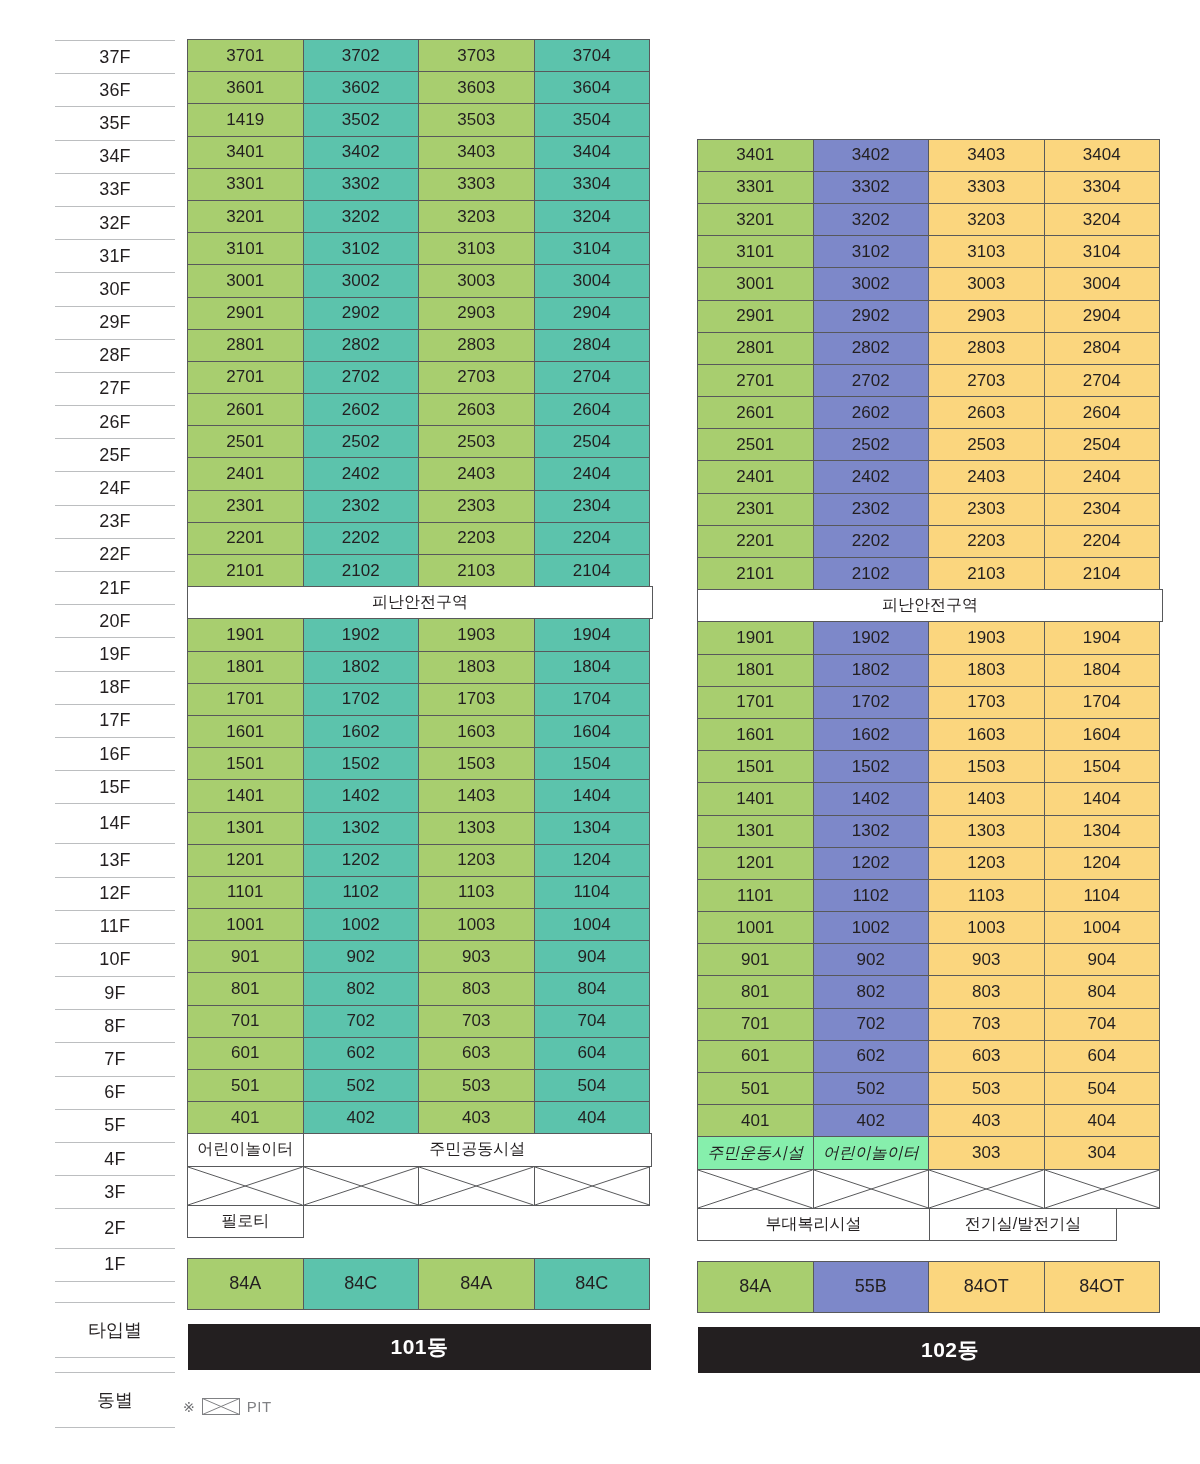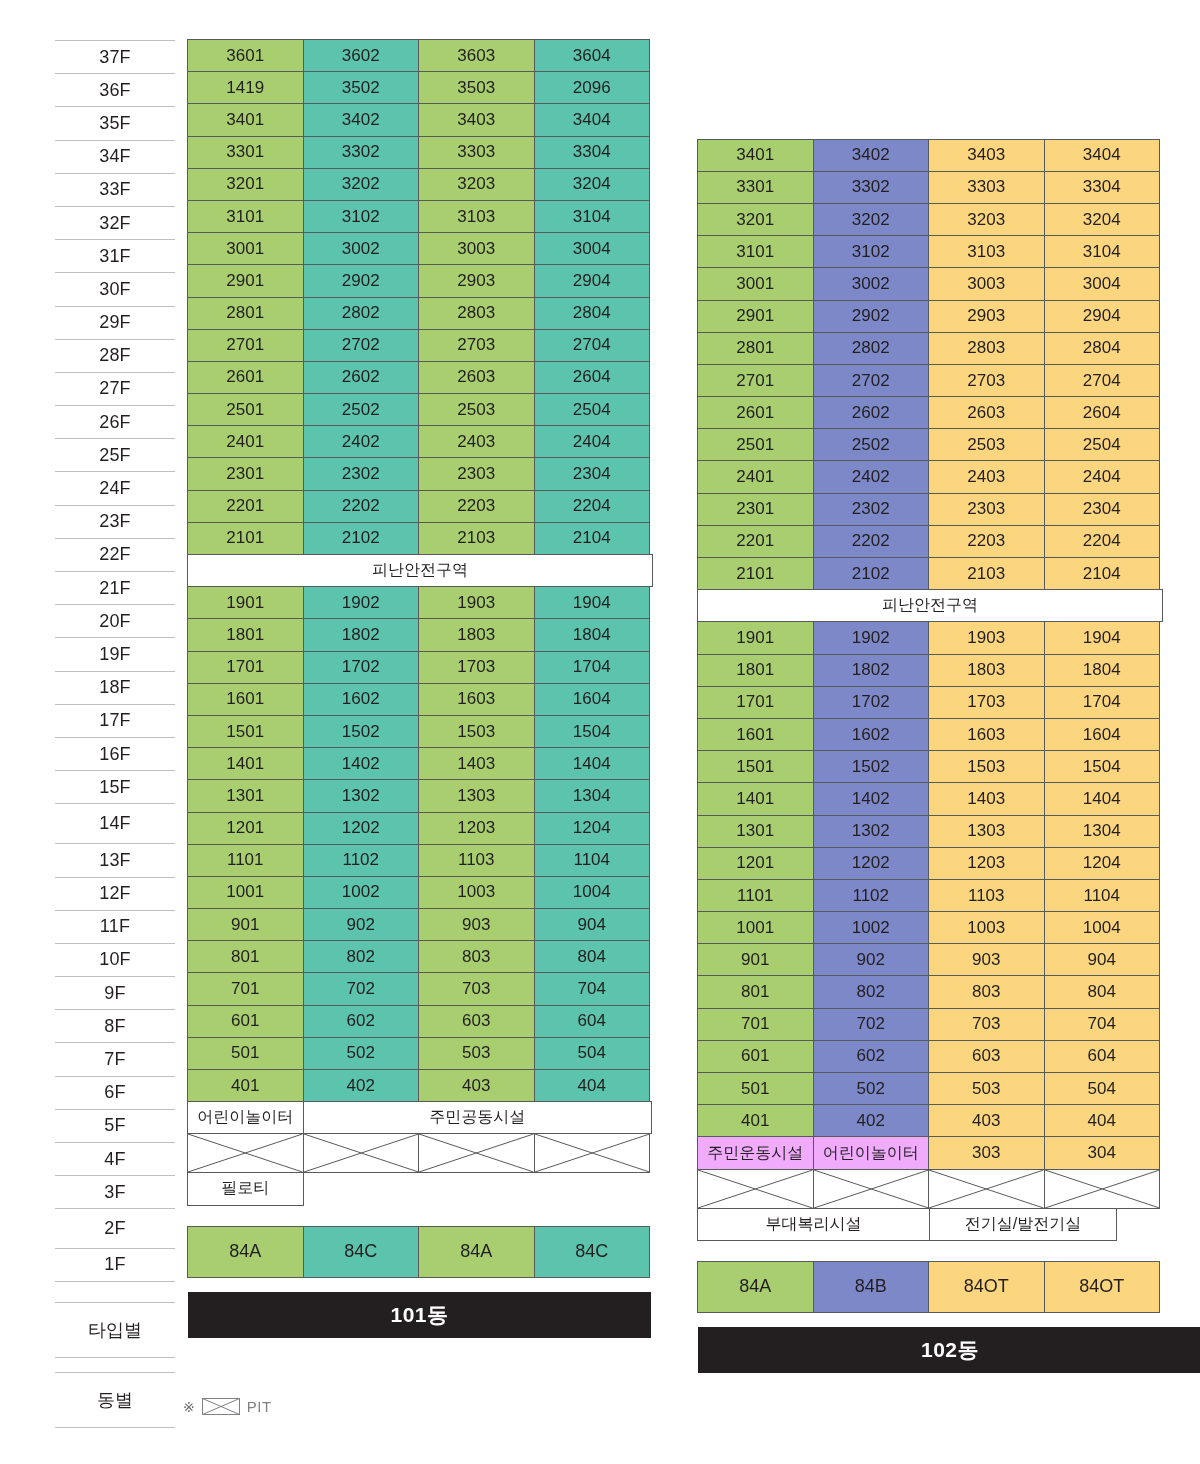--- a/index.html
+++ b/index.html
@@ -43,21 +43,21 @@
     box-sizing:border-box;
     border:1px solid #58595b;
     display:flex;align-items:center;justify-content:center;
     font-size:17px;color:#231f20;
     margin-top:-1px;margin-left:-1px;
   }
   .cell.green{background:#a8ce6f;}
   .cell.teal{background:#5cc3ac;}
   .cell.purple{background:#7d88c9;}
   .cell.amber{background:#fbd67e;}
-  .cell.white{background:#f0abfc;}
+  .cell.white{background:#86efac;font-style:italic;}
   .cell.refuge{background:#ffffff;font-size:16px;}
   .cell.facility{background:#ffffff;font-size:16px;}
   .cell.pit{background:#ffffff;height:40px;padding:0;position:relative;}
   .cell.pit svg{display:block;width:100%;height:100%;}
 
   
   .typerow{display:flex;}
   .typecell{
     height:52px;box-sizing:border-box;
     border:1px solid #58595b;margin-left:-1px;
@@ -125,30 +125,36 @@
       <div class="floor-cell" style="height: 40px;">2F</div>
       <div class="floor-cell last" style="height: 33.2px;">1F</div>
       <div class="floor-spacer"></div>
       <div class="floor-tall">타입별</div>
       <div style="height: 14px;"></div>
       <div class="floor-tall">동별</div>
     </div>
 
   <div class="tbl" id="tbl-101" style="left: 188px; top: 40px;">
       <div class="trow">
+        <div class="cell green" style="width: 116.5px;">3701</div>
+        <div class="cell teal" style="width: 116.5px;">3702</div>
+        <div class="cell green" style="width: 116.5px;">3703</div>
+        <div class="cell teal" style="width: 116.5px;">3704</div>
+      </div>
+      <div class="trow">
         <div class="cell green" style="width: 116.5px;">3601</div>
         <div class="cell teal" style="width: 116.5px;">3602</div>
         <div class="cell green" style="width: 116.5px;">3603</div>
         <div class="cell teal" style="width: 116.5px;">3604</div>
       </div>
       <div class="trow">
         <div class="cell green" style="width: 116.5px;">1419</div>
         <div class="cell teal" style="width: 116.5px;">3502</div>
         <div class="cell green" style="width: 116.5px;">3503</div>
-        <div class="cell teal" style="width: 116.5px;">2096</div>
+        <div class="cell teal" style="width: 116.5px;">3504</div>
       </div>
       <div class="trow">
         <div class="cell green" style="width: 116.5px;">3401</div>
         <div class="cell teal" style="width: 116.5px;">3402</div>
         <div class="cell green" style="width: 116.5px;">3403</div>
         <div class="cell teal" style="width: 116.5px;">3404</div>
       </div>
       <div class="trow">
         <div class="cell green" style="width: 116.5px;">3301</div>
         <div class="cell teal" style="width: 116.5px;">3302</div>
@@ -586,21 +592,21 @@
           </svg>
         </div>
       </div>
       <div class="trow">
         <div class="cell facility" style="width: 233px;">부대복리시설</div>
         <div class="cell facility" style="width: 188px;">전기실/발전기실</div>
       </div>
       <div style="height: 20px;"></div>
       <div class="typerow">
         <div class="typecell green" style="background: rgb(168, 206, 111); width: 116.5px;">84A</div>
-        <div class="typecell purple" style="background: rgb(125, 136, 201); width: 116.5px;">84B</div>
+        <div class="typecell purple" style="background: rgb(125, 136, 201); width: 116.5px;">55B</div>
         <div class="typecell amber" style="background: rgb(251, 214, 126); width: 116.5px;">84OT</div>
         <div class="typecell amber" style="background: rgb(251, 214, 126); width: 116.5px;">84OT</div>
       </div>
       <div style="height: 14px;"></div>
       <div class="bldgbar" style="width: 504px;">102동</div>
     </div>
 
   <div id="note">
     <span class="star">※</span>
     <span class="pitbox">

